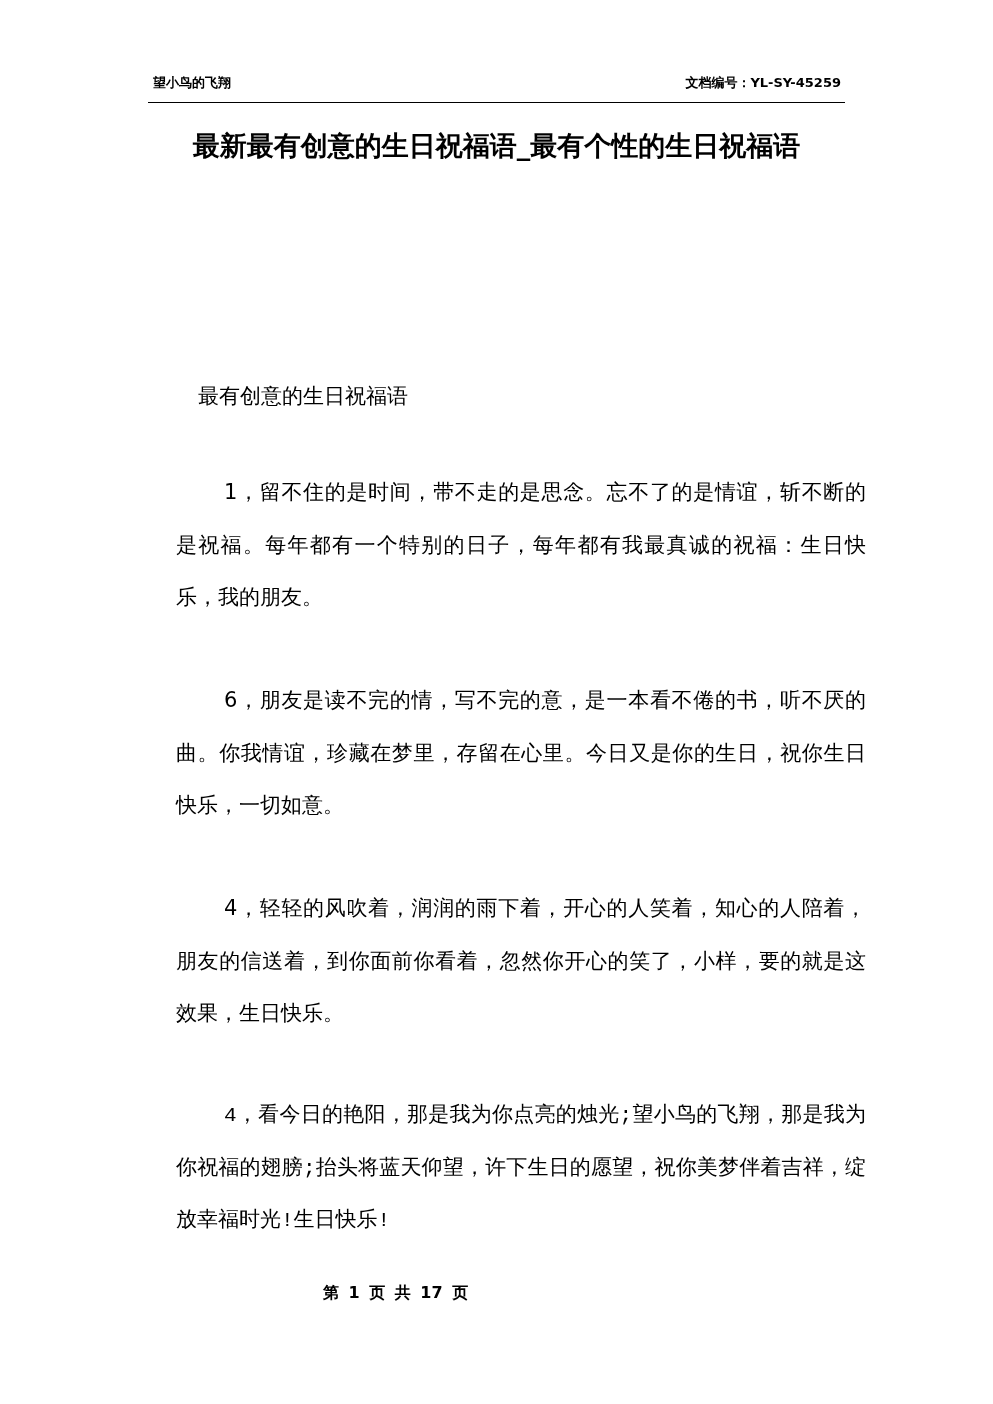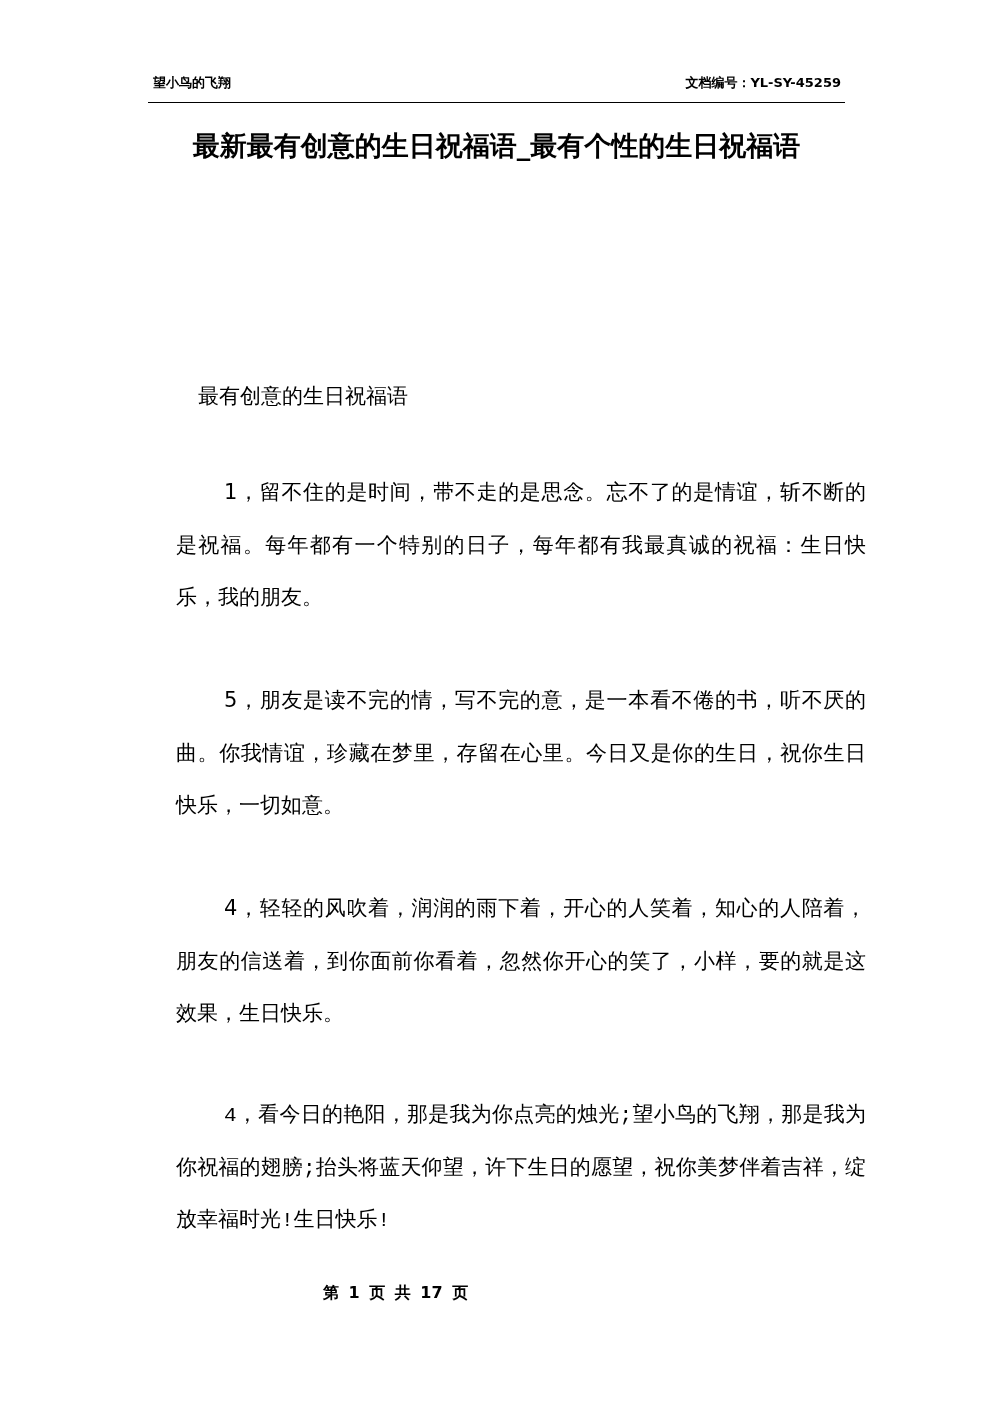--- a/index.html
+++ b/index.html
@@ -17,17 +17,17 @@
 
 <div class="header-left">望小鸟的飞翔</div>
 <div class="header-right">文档编号：YL-SY-45259</div>
 <div class="header-rule"></div>
 
 <div class="title">最新最有创意的生日祝福语_最有个性的生日祝福语</div>
 
 <div class="section-heading">最有创意的生日祝福语</div>
 
 <div class="para" style="top:466px;">1，留不住的是时间，带不走的是思念。忘不了的是情谊，斩不断的是祝福。每年都有一个特别的日子，每年都有我最真诚的祝福：生日快乐，我的朋友。</div>
-<div class="para" style="top:674px;">5，朋友是读不完的情，写不完的意，是一本看不倦的书，听不厌的曲。你我情谊，珍藏在梦里，存留在心里。今日又是你的生日，祝你生日快乐，一切如意。</div>
+<div class="para" style="top:674px;">6，朋友是读不完的情，写不完的意，是一本看不倦的书，听不厌的曲。你我情谊，珍藏在梦里，存留在心里。今日又是你的生日，祝你生日快乐，一切如意。</div>
 <div class="para" style="top:882px;">4，轻轻的风吹着，润润的雨下着，开心的人笑着，知心的人陪着，朋友的信送着，到你面前你看着，忽然你开心的笑了，小样，要的就是这效果，生日快乐。</div>
 <div class="para" style="top:1090px;font-family:Liberation Mono, monospace;">4，看今日的艳阳，那是我为你点亮的烛光;望小鸟的飞翔，那是我为你祝福的翅膀;抬头将蓝天仰望，许下生日的愿望，祝你美梦伴着吉祥，绽放幸福时光!生日快乐!</div>
 
 <div class="footer">第 1 页 共 17 页</div>
 
 </body></html>

